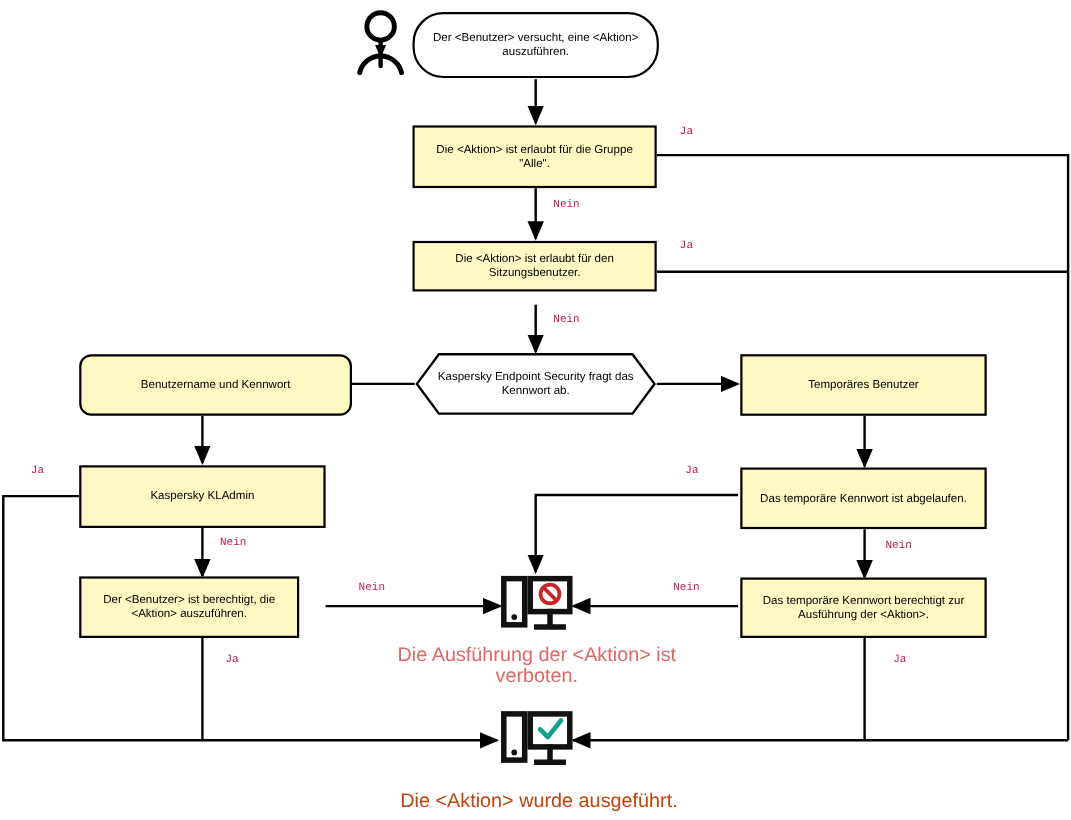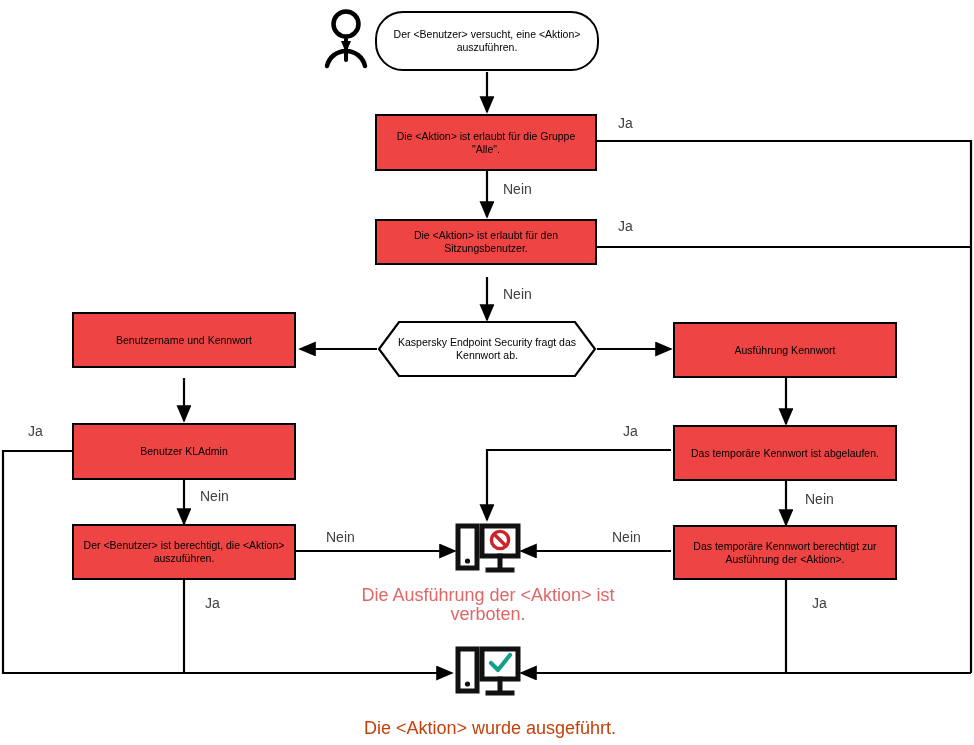--- a/index.html
+++ b/index.html
@@ -1,36 +1,36 @@
 <!DOCTYPE html>
 <html><head>
 <meta charset="utf-8">
 <style>
   html,body{margin:0;padding:0;background:#ffffff;}
   body{width:974px;height:745px;overflow:hidden;
        font-family:"Liberation Sans","DejaVu Sans",sans-serif;}
   #canvas{position:relative;width:974px;height:745px;}
   svg#wires{position:absolute;left:0;top:0;width:974px;height:745px;}
 
-  .node{position:absolute;box-sizing:border-box;background:#ef4444;
+  .node{position:absolute;box-sizing:border-box;background:#fef9c3;
         border:2px solid #000;display:flex;align-items:center;
         justify-content:center;text-align:center;padding:2px 6px;}
   .node .txt{font-size:10.5px;line-height:13px;color:#000;}
 
   .hexwrap{position:absolute;}
   .hexwrap .hexlabel{position:absolute;left:0;top:0;width:100%;height:100%;
         display:flex;align-items:center;justify-content:center;text-align:center;}
   .hexwrap .hexlabel span{font-size:10.5px;line-height:13px;color:#000;}
 
   .startwrap{position:absolute;box-sizing:border-box;background:#fff;
         border:2.5px solid #000;border-radius:28px;display:flex;
         align-items:center;justify-content:center;text-align:center;padding:0 14px;}
   .startwrap .txt{font-size:10.5px;line-height:13px;color:#000;}
 
-  .edgelabel{position:absolute;font-size:14px;color:#404040;white-space:nowrap;}
+  .edgelabel{position:absolute;font-size:10px;color:#be185d;white-space:nowrap;font-family:Liberation Mono, monospace;}
 
   .caption{position:absolute;text-align:center;font-size:18px;line-height:19px;}
   .caption.deny{color:#e06666;}
   .caption.allow{color:#c2410c;}
 
   .iconbox{position:absolute;}
   .actor{position:absolute;}
 </style>
 </head>
 <body>
@@ -104,34 +104,34 @@
 
   <div class="hexwrap" style="left:377px;top:320px;width:220px;height:58px;">
     <svg width="220" height="58" viewBox="0 0 220 58" xmlns="http://www.w3.org/2000/svg">
       <polygon points="22,2 198,2 218,29 198,56 22,56 2,29" fill="#fff" stroke="#000" stroke-width="2.2"></polygon>
     </svg>
     <div class="hexlabel">
       <span>Kaspersky Endpoint Security fragt das Kennwort ab.</span>
     </div>
   </div>
 
-  <div class="node" style="left:72px;top:312px;width:224px;height:56px;">
+  <div class="node" style="left:72px;top:322px;width:248px;height:56px;border-radius:11px;">
     <span class="txt">Benutzername und Kennwort</span>
   </div>
 
   <div class="node" style="left:72px;top:423px;width:224px;height:57px;">
-    <span class="txt">Benutzer KLAdmin</span>
+    <span class="txt">Kaspersky KLAdmin</span>
   </div>
 
-  <div class="node" style="left:72px;top:524px;width:224px;height:56px;align-items:center;">
+  <div class="node" style="left:72px;top:524px;width:200px;height:56px;align-items:center;">
     <span class="txt">Der &lt;Benutzer&gt; ist berechtigt, die &lt;Aktion&gt; auszuführen.</span>
   </div>
 
   <div class="node" style="left:673px;top:322px;width:224px;height:56px;">
-    <span class="txt">Ausführung Kennwort</span>
+    <span class="txt">Temporäres Benutzer</span>
   </div>
 
   <div class="node" style="left:673px;top:525px;width:224px;height:55px;">
     <span class="txt">Das temporäre Kennwort berechtigt zur Ausführung der &lt;Aktion&gt;.</span>
   </div>
 
   <div class="node" style="left:673px;top:425px;width:224px;height:56px;">
     <span class="txt">Das temporäre Kennwort ist abgelaufen.</span>
   </div>
 

